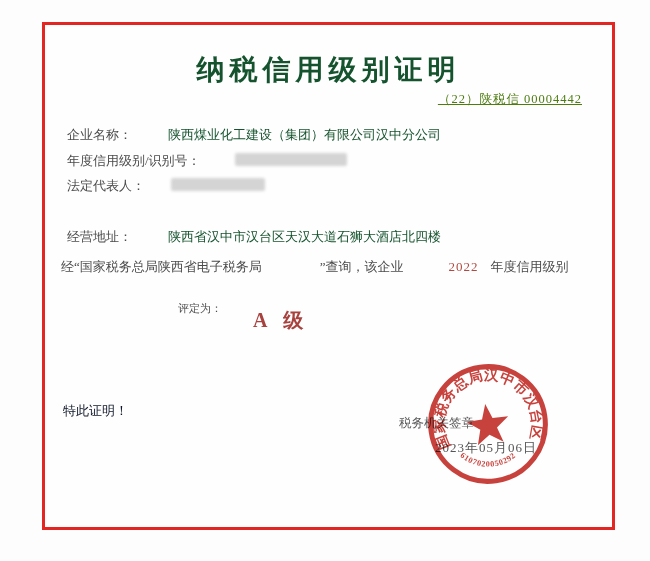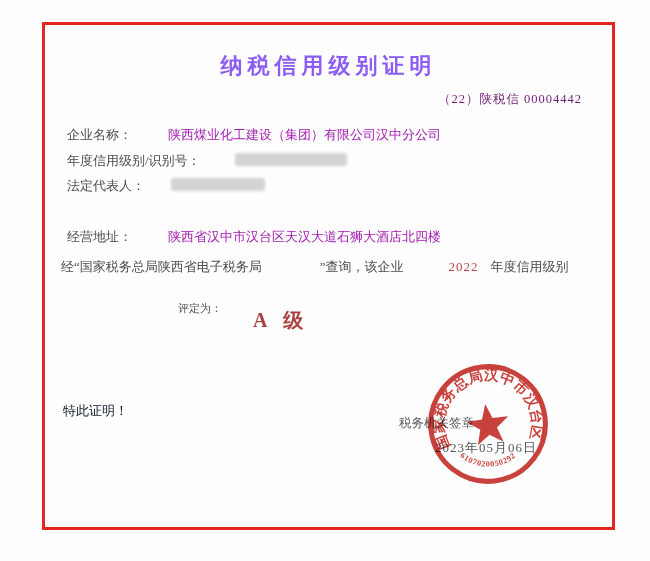--- a/index.html
+++ b/index.html
@@ -8,29 +8,30 @@
     background:#fdfdfd;
     font-family:"Liberation Serif","DejaVu Serif",serif;
     color:#4b4b4b;
   }
   .frame{
     position:absolute;left:42px;top:22px;width:573px;height:508px;
     box-sizing:border-box;border:3px solid #e32621;background:#fefefe;
   }
   .title{
     position:absolute;left:0;top:26px;width:100%;text-align:center;
-    font-size:22px;font-weight:bold;letter-spacing:5px;color:#8b5cf6;
+    font-size:28px;font-weight:bold;letter-spacing:5px;color:#14532d;
   }
   .cert-no{
-    position:absolute;right:30px;top:66px;font-size:12.5px;color:#701a75;
+    position:absolute;right:30px;top:66px;font-size:12.5px;color:#4d7c0f;
     letter-spacing:1px;
+    text-decoration:underline;
   }
   .row{position:absolute;left:0;width:100%;height:18px;font-size:13px;}
   .row .lab{position:absolute;left:22px;white-space:nowrap;color:#4b4b4b;text-align:center;}
-  .row .val{position:absolute;white-space:nowrap;color:#a21caf;}
+  .row .val{position:absolute;white-space:nowrap;color:#14532d;}
   .redact{
     position:absolute;background:#c6c6c6;filter:blur(1.5px);opacity:.75;
     border-radius:2px;height:13px;
   }
   .query{
     position:absolute;left:16px;top:233px;width:545px;font-size:13px;
     white-space:nowrap;color:#4b4b4b;
   }
   .query .gap1{display:inline-block;width:58px;}
   .query .gap2{display:inline-block;width:12px;}

